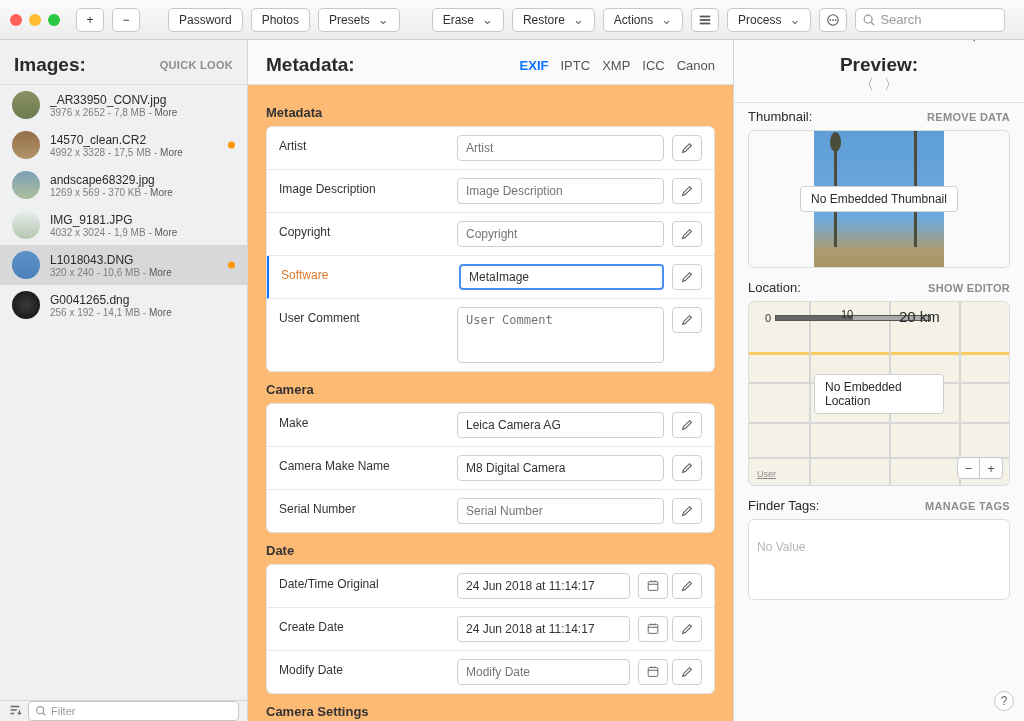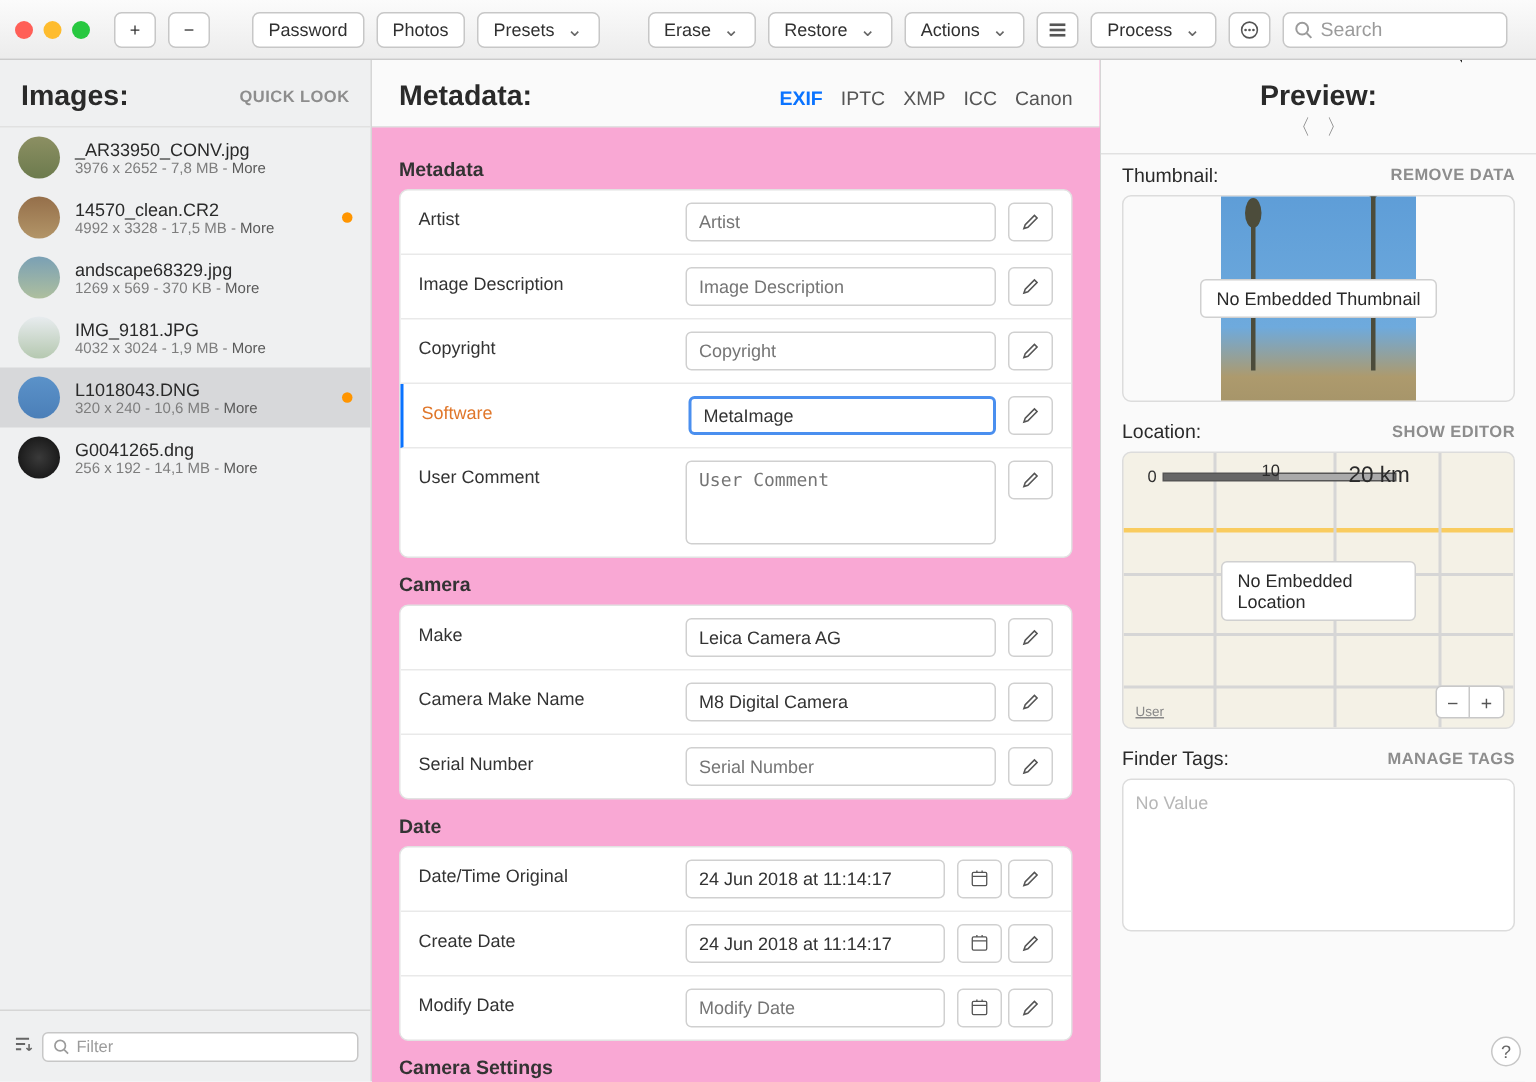--- a/index.html
+++ b/index.html
@@ -19,24 +19,24 @@
 .quicklook{font-size:11px;letter-spacing:0.3px;color:#8d8d8d;font-weight:600;}
 .image-list{flex:1;overflow:auto;}
 .img-item{display:flex;align-items:center;gap:10px;padding:6px 12px;cursor:pointer;position:relative;}
 .img-item.active{background:#d7d8da;}
 .thumb{width:28px;height:28px;border-radius:50%;background:#ccc;flex-shrink:0;background-size:cover;}
 .img-info{flex:1;}
 .img-name{font-size:12px;}
 .img-meta{font-size:10px;color:#7d7d7d;}
 .img-more{color:#5a5a5a;}
 .dot-orange{width:7px;height:7px;border-radius:50%;background:#ff9500;position:absolute;right:12px;top:50%;transform:translateY(-50%);}
-.sb-foot{height:48px;border-top:1px solid #d6d6d6;display:flex;align-items:center;gap:6px;padding:0 8px;}
+.sb-foot{height:21px;border-top:1px solid #d6d6d6;display:flex;align-items:center;gap:6px;padding:0 8px;}
 .sort-ic{color:#666;font-size:14px;}
 .filter-box{flex:1;height:20px;border:1px solid #c7c7c7;border-radius:4px;background:#fff;display:flex;align-items:center;padding:0 5px;color:#9b9b9b;gap:3px;font-size:11px;}
-.meta-panel{flex:1;min-width:0;border-right:1px solid #d6d6d6;background:#f9a8d4;overflow:auto;}
+.meta-panel{flex:1;min-width:0;border-right:1px solid #d6d6d6;background:#fdba74;overflow:auto;}
 .meta-head{display:flex;align-items:center;justify-content:space-between;padding:14px 18px 8px;background:#fafafa;}
 .meta-title{font-size:19px;font-weight:600;}
 .tabs{display:flex;gap:12px;font-size:13px;}
 .tab{color:#555;cursor:pointer;}
 .tab.active{color:#0a73ff;font-weight:600;}
 .section{padding:10px 18px 4px;}
 .sec-label{font-size:13px;font-weight:600;color:#333;margin:10px 0 6px;}
 .field-group{background:#fff;border:1px solid #e2e2e2;border-radius:6px;overflow:hidden;}
 .field-row{display:flex;align-items:flex-start;border-bottom:1px solid #e9e9e9;padding:8px 12px;gap:8px;}
 .field-row:last-child{border-bottom:none;}
@@ -67,21 +67,21 @@
 .roadh{position:absolute;height:2px;background:#d6d6d6;left:0;right:0;}
 .roadv{position:absolute;width:2px;background:#d6d6d6;top:0;bottom:0;}
 .road-y{position:absolute;height:3px;background:#f9cc5f;left:0;right:0;}
 .map-scale{position:absolute;top:10px;left:16px;display:flex;align-items:center;gap:4px;font-size:11px;color:#333;}
 .scale-bar{height:6px;background:linear-gradient(to right,#666 0 50%,#aaa 50% 100%);width:156px;border:1px solid #555;}
 .map-ctrl{position:absolute;bottom:6px;right:6px;display:flex;border:1px solid #c8c8c8;border-radius:4px;overflow:hidden;background:#fff;}
 .map-ctrl span{width:22px;height:20px;display:flex;align-items:center;justify-content:center;font-size:13px;color:#555;cursor:pointer;}
 .map-ctrl span:first-child{border-right:1px solid #c8c8c8;}
 .map-legal{position:absolute;bottom:6px;left:8px;font-size:9px;color:#888;text-decoration:underline;}
 .map-center{position:absolute;top:50%;left:50%;transform:translate(-50%,-50%);}
-.tag-box{border:1px solid #dcdcdc;border-radius:6px;height:102px;background:#fff;padding:8px 8px;color:#b7b7b7;font-size:12px;}
+.tag-box{border:1px solid #dcdcdc;border-radius:6px;height:81px;background:#fff;padding:20px 8px;color:#b7b7b7;font-size:12px;}
 .help-btn{position:absolute;right:10px;bottom:10px;width:20px;height:20px;border:1px solid #c7c7c7;border-radius:50%;display:flex;align-items:center;justify-content:center;font-size:12px;color:#666;background:#fff;}
 .divider{height:1px;background:#e1e1e1;margin:0 0 0;}
 .cursor-arrow{position:absolute;width:0;height:0;pointer-events:none;z-index:10;}
 .cursor-arrow::before{content:"";position:absolute;width:0;height:0;border-left:8px solid black;border-top:5px solid transparent;border-bottom:12px solid transparent;transform:rotate(-35deg);}
 svg{width:14px;height:14px;}
 </style>
 </head>
 <body>
 
 <div class="toolbar">

